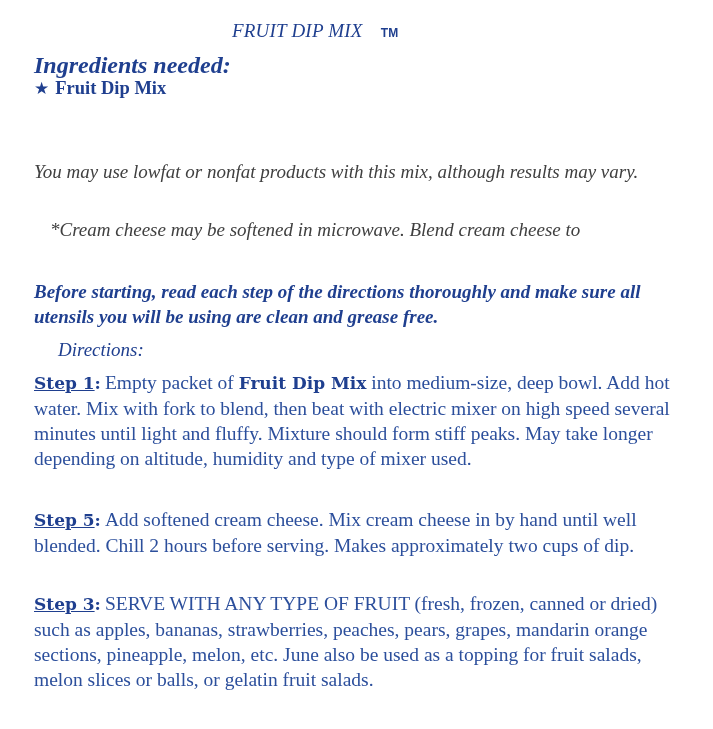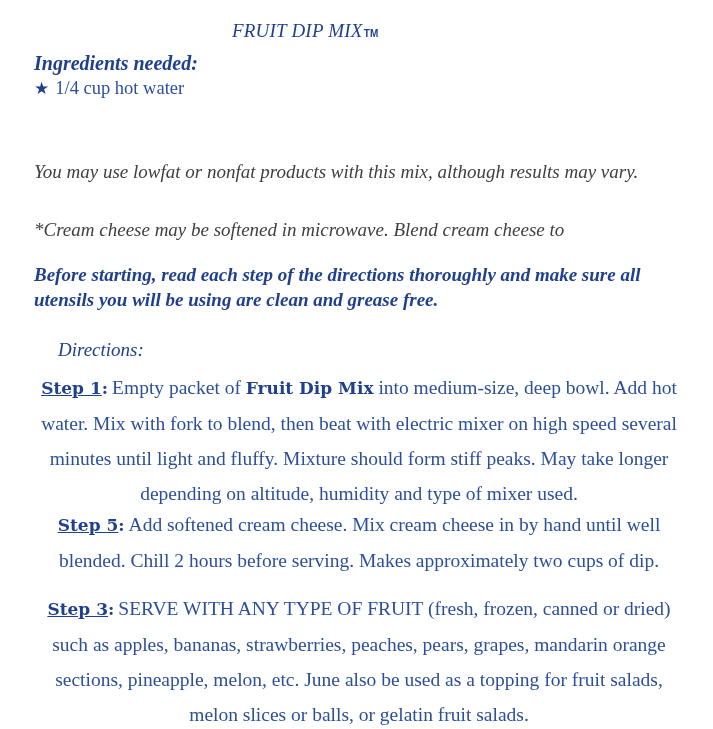--- a/index.html
+++ b/index.html
@@ -7,66 +7,66 @@
     width: 713px; height: 729px; overflow: hidden; position: relative;
     font-family: "DejaVu Serif", "Liberation Serif", serif;
     color: #2c4f9c;
   }
   .page { position: absolute; left: 34px; top: 0; width: 660px; }
   .title {
     position: absolute; top: 20px; left: 232px;
     font-family: "Liberation Serif", serif; font-style: italic;
     font-size: 19px; color: #1f3f8f; letter-spacing: 0.2px;
   }
-  .title .tm { font-size: 10px; font-style: normal; font-weight: bold; font-family: "Liberation Sans", sans-serif; margin-left: 1px; }
+  .title .tm { font-size: 12px; font-style: normal; font-weight: bold; font-family: "Liberation Sans", sans-serif; margin-left: 18px; }
   .block { position: absolute; left: 0; width: 660px; }
   .ing-head {
     top: 52px; font-family: "Liberation Serif", serif; font-style: italic; font-weight: bold;
-    font-size: 20px; color: #1f3f8f;
+    font-size: 24px; color: #1f3f8f;
   }
   .ing-list { top: 76px; font-size: 18.5px; line-height: 24px; color: #2c4f9c; font-family: "Liberation Serif", serif; }
   .ing-list .row { white-space: nowrap; }
   .ing-list .star { color: #1f3f8f; margin-right: 6px; font-size: 17px; }
   .ing-list .bold { font-weight: bold; color: #1f3f8f; }
   .note {
     font-family: "Liberation Serif", serif; font-style: italic; font-size: 19px;
     line-height: 24px; color: #404040;
   }
   .note1 { top: 160px; width: 640px; }
-  .note2 { top: 218px; width: 640px; text-indent: 0; }
+  .note2 { top: 218px; width: 640px; text-indent: 0; margin-left: 16px; }
   .note2 .line2 { padding-left: 10px; display: block; }
   .warn {
-    top: 262px; font-family: "Liberation Serif", serif; font-style: italic; font-weight: bold;
+    top: 279px; font-family: "Liberation Serif", serif; font-style: italic; font-weight: bold;
     font-size: 19px; line-height: 25px; color: #1f3f8f; width: 650px;
   }
   .dir-head {
     top: 339px; font-family: "Liberation Serif", serif; font-style: italic; font-weight: normal;
     font-size: 19px; color: #1f3f8f; margin-left: 24px;
   }
-  .step { font-family: "Liberation Serif", serif; font-size: 19.5px; line-height: 35px; color: #2c4f9c; width: 650px; text-align: center; }
+  .step { font-family: "Liberation Serif", serif; font-size: 19.5px; line-height: 25px; color: #2c4f9c; width: 650px; }
   .step .label { font-weight: bold; text-decoration: underline; color: #1f3f8f; font-family: "DejaVu Serif", serif; font-size: 17px; }
   .step .colon { font-weight: bold; color: #1f3f8f; font-family: "DejaVu Serif", serif; font-size: 17px; margin-right: 4px; }
   .step .bold { font-weight: bold; color: #1f3f8f; font-family: "DejaVu Serif", serif; font-size: 17px; }
   .step1 { top: 370px; }
   .step2 { top: 507px; }
   .step3 { top: 591px; }
 </style>
 </head>
 <body>
 
 <div class="title">
   <span>FRUIT DIP MIX</span><span class="tm">TM</span>
 </div>
 
 <div class="page">
   <div class="block ing-head">Ingredients needed:</div>
 
   <div class="block ing-list">
     <div class="row">
-      <span class="star">★</span><span>1/4 cup hot water</span>
+      <span class="star">★</span><span class="bold">Fruit Dip Mix</span>
     </div>
   </div>
 
   <div class="block note note1">You may use lowfat or nonfat products with this mix, although results may vary.</div>
 
   <div class="block note note2">
     <span>*Cream cheese may be softened in microwave. Blend cream cheese to</span>
   </div>
 
   <div class="block warn">Before starting, read each step of the directions thoroughly and make sure all utensils you will be using are clean and grease free.</div>

